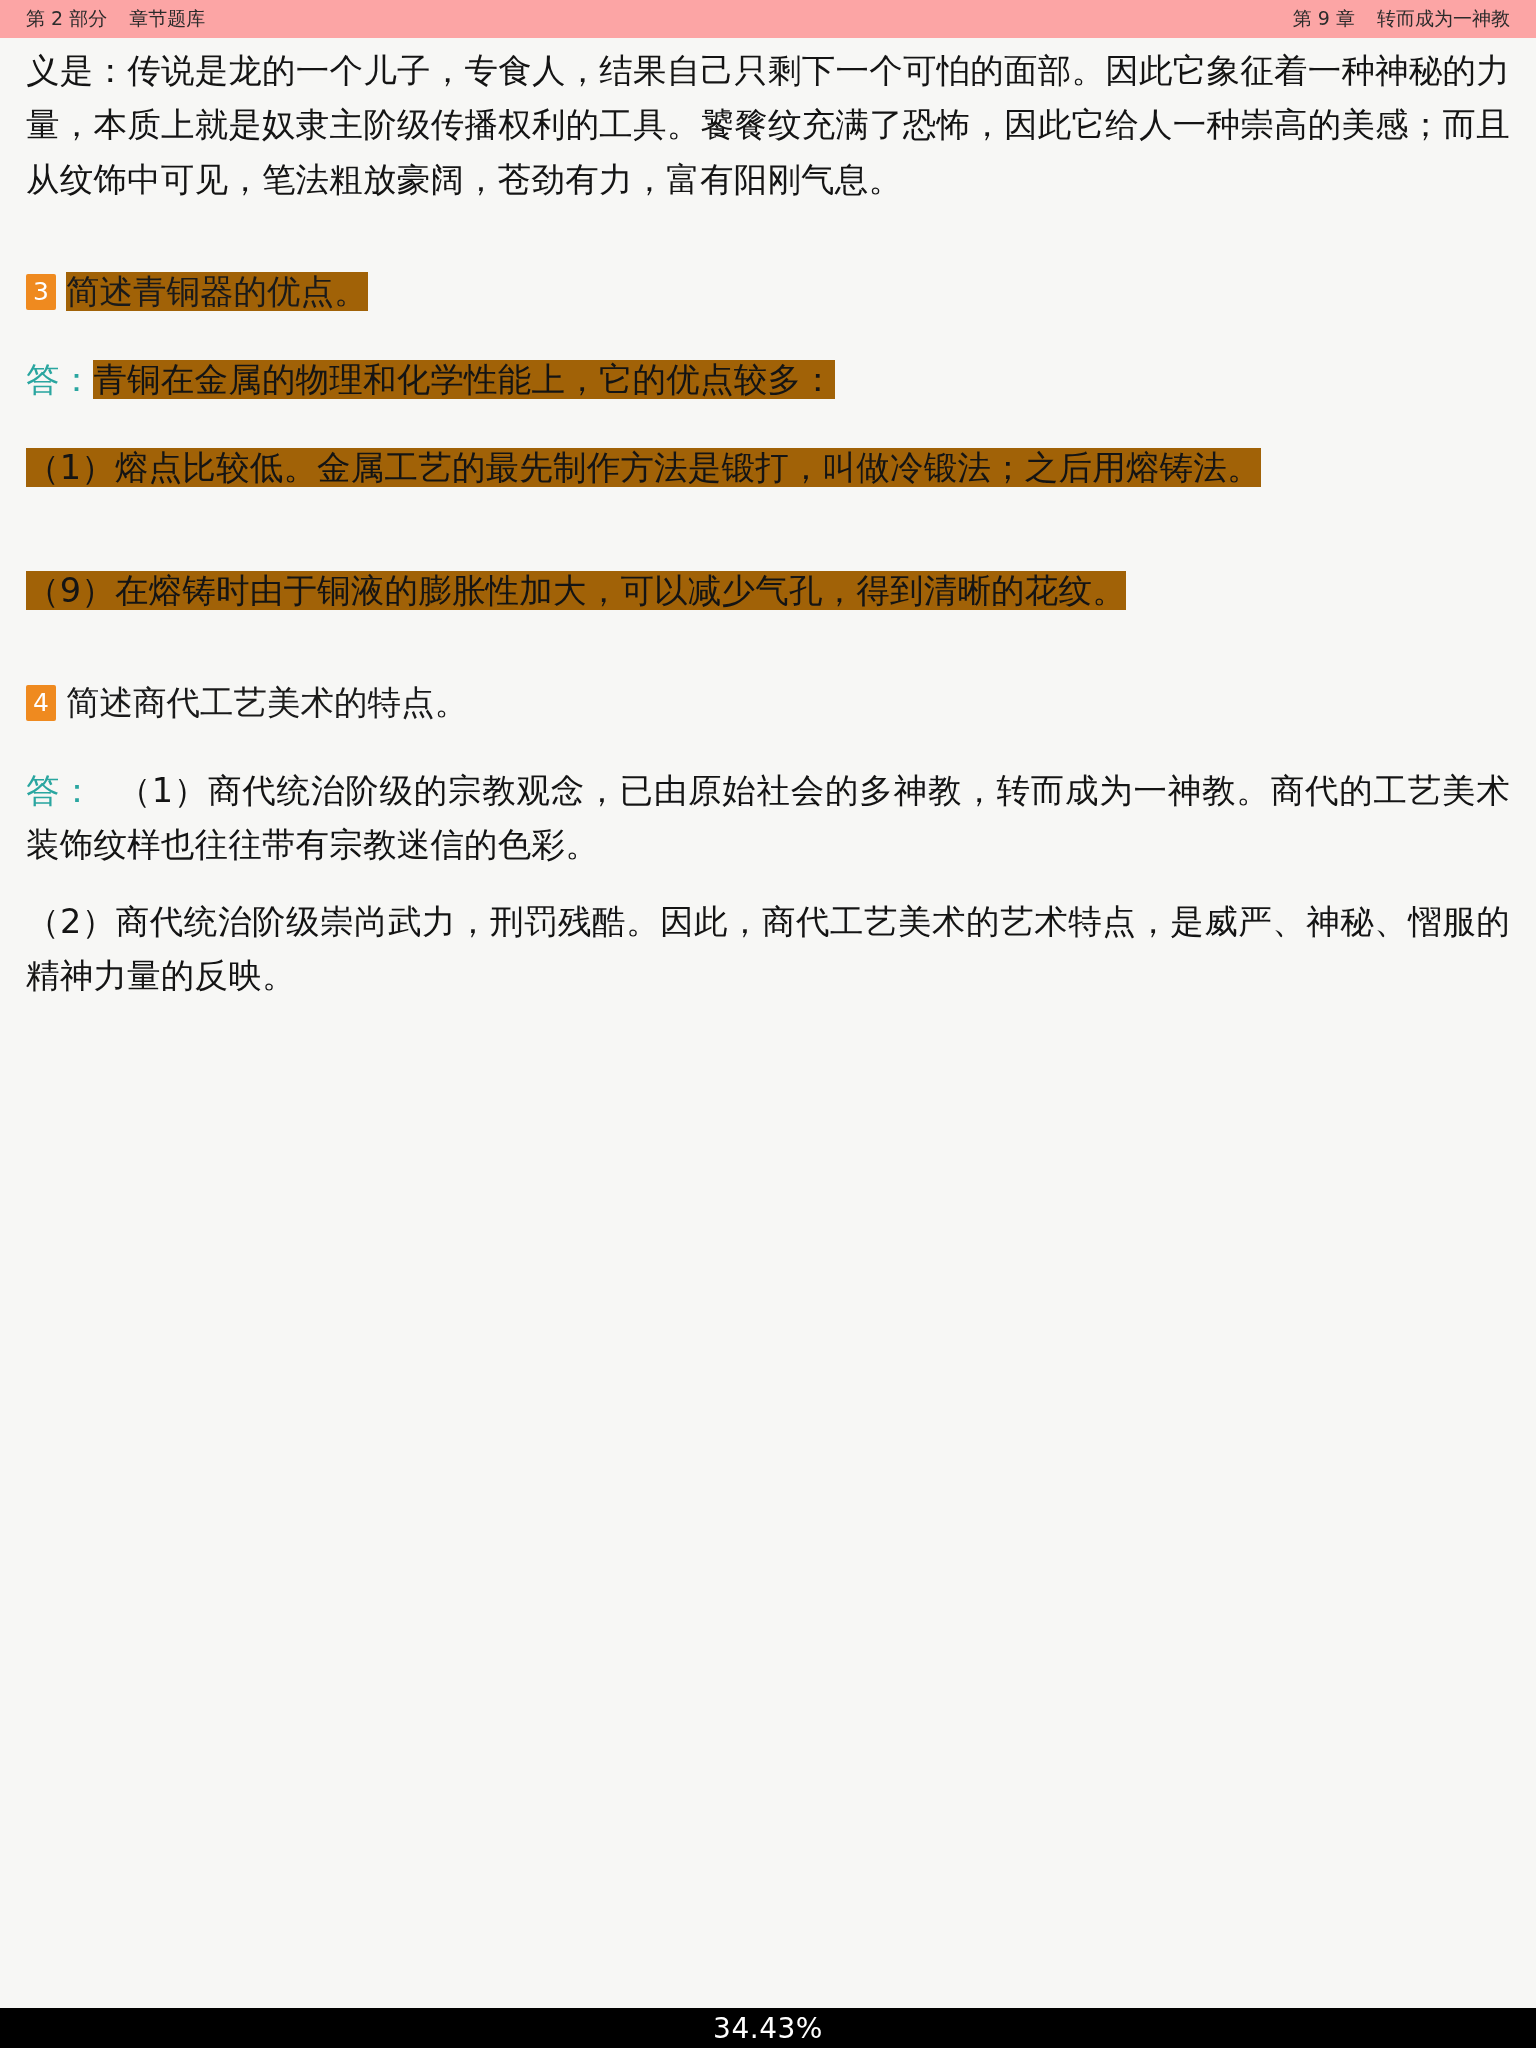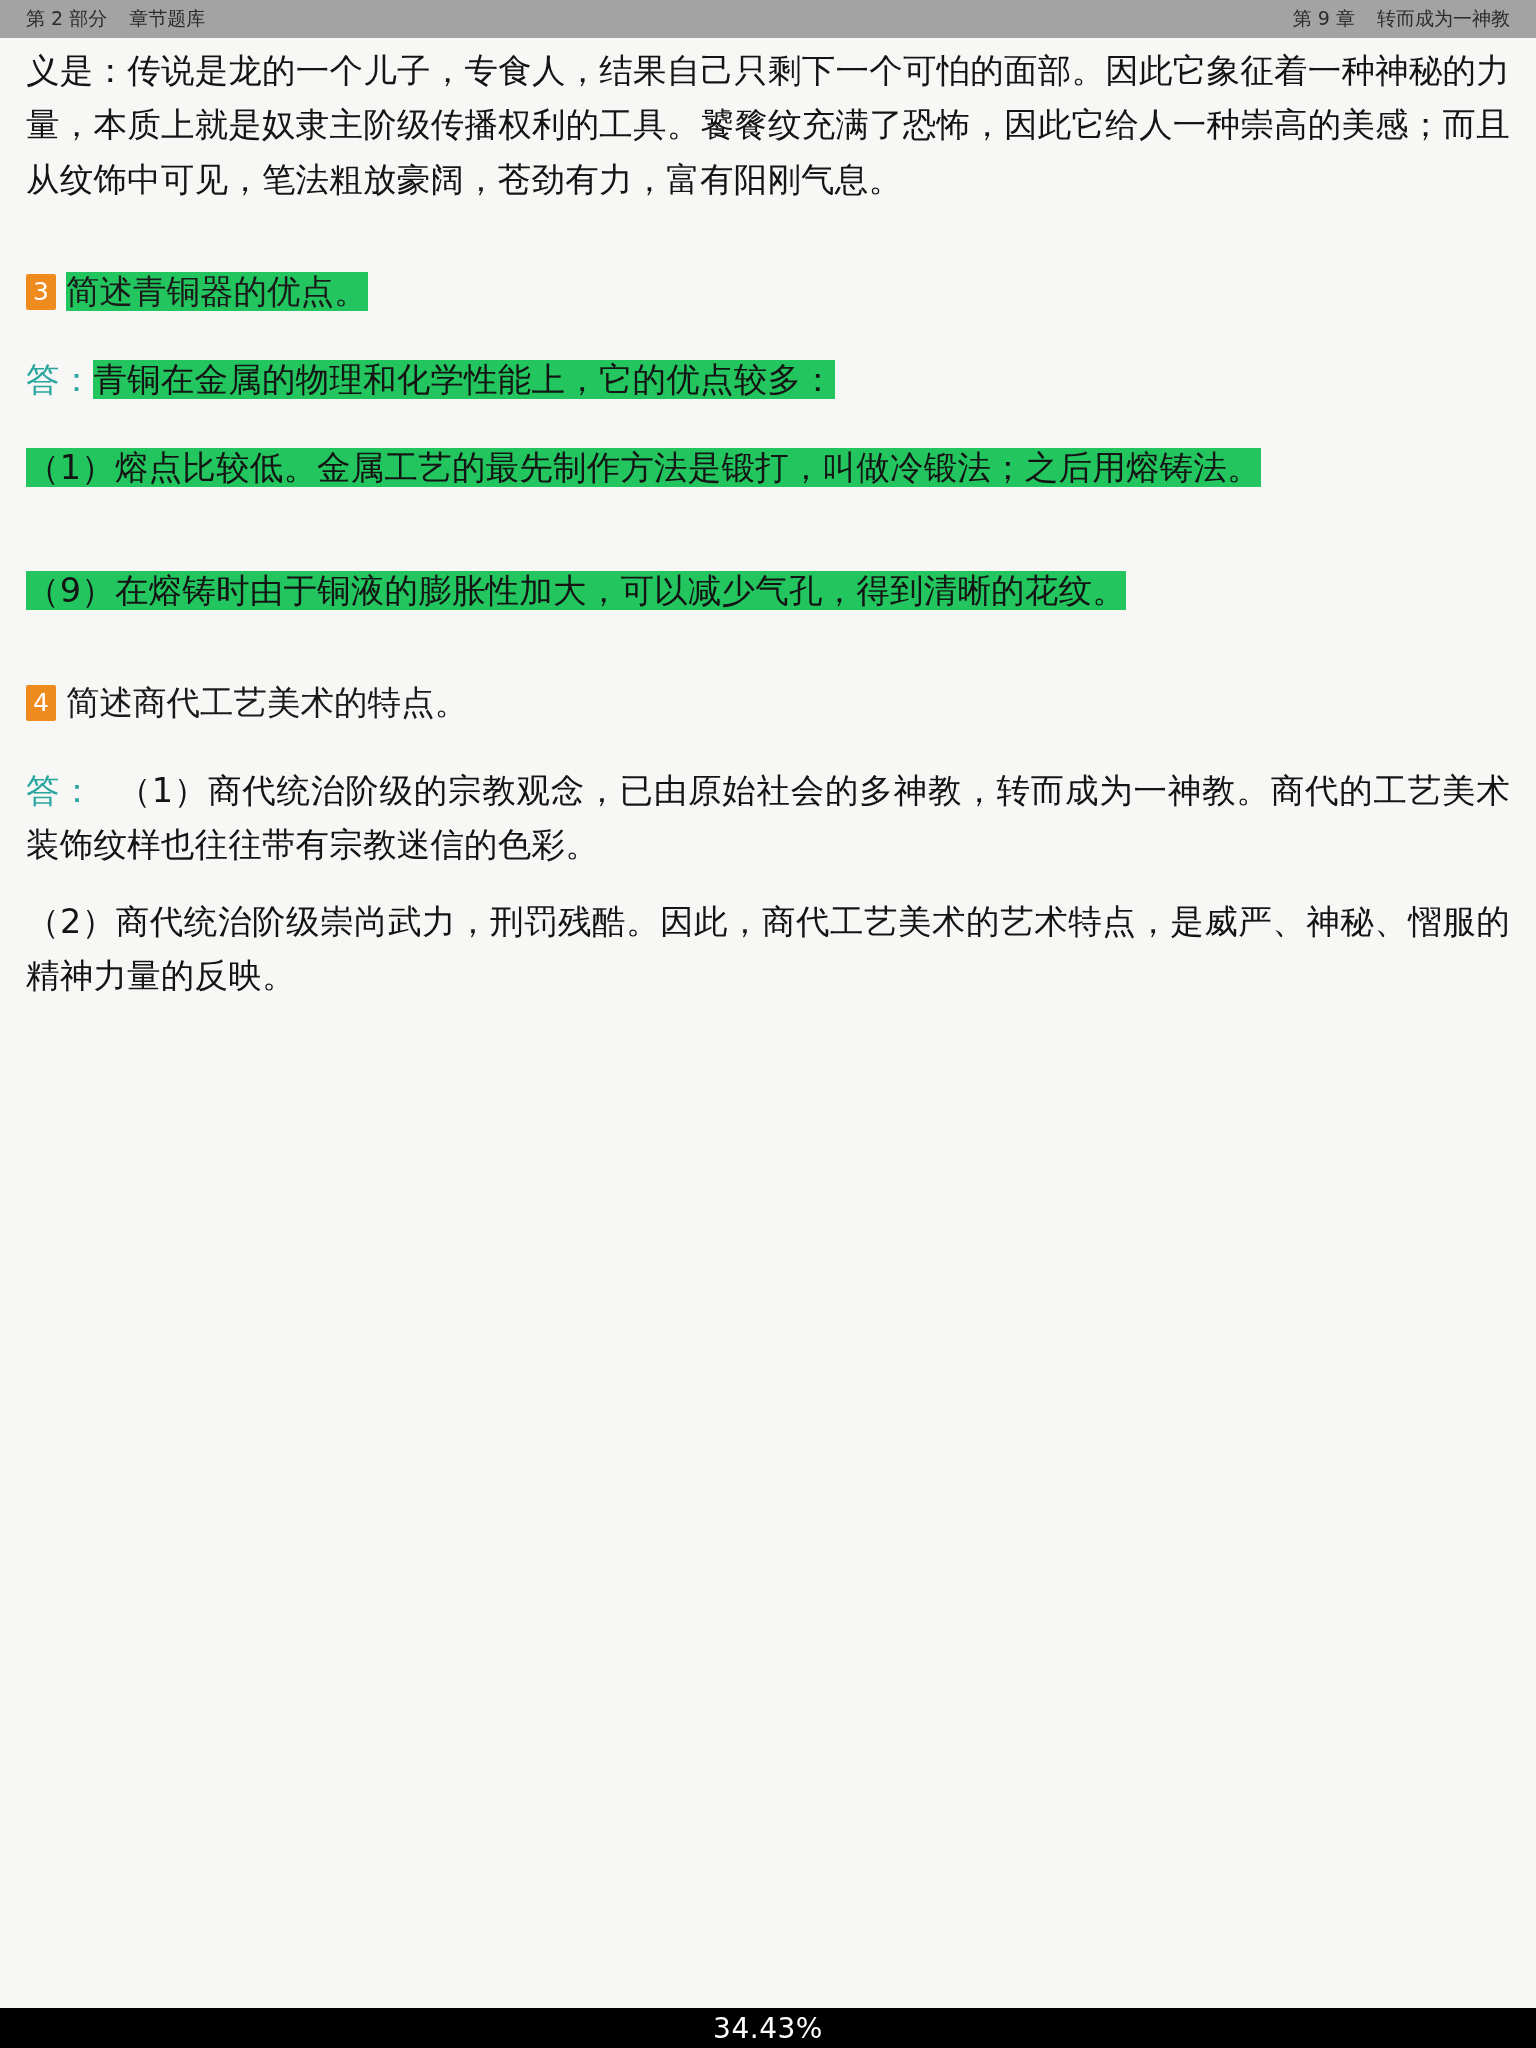--- a/index.html
+++ b/index.html
@@ -24,21 +24,21 @@
   
   .header {
     height: 38px;
     flex: 0 0 auto;
     display: flex;
     align-items: center;
     justify-content: space-between;
     padding: 0 26px;
     font-size: 19px;
     color: #2b2b2b;
-    background: #a3a3a3;
+    background: #fca5a5;
     text-align: right;
   }
   .header .left, .header .right {
     display: flex;
     align-items: center;
     white-space: nowrap;
   }
   .header .gap {
     display: inline-block;
     width: 22px;
@@ -55,21 +55,21 @@
     font-size: 33.5px;
     line-height: 1.62;
     letter-spacing: 0.2px;
     text-align: justify;
     color: #141414;
   }
   .spacer-lg { height: 58px; }
   .spacer-md { height: 34px; }
   .spacer-sm { height: 22px; }
   .hl {
-    background: #22c55e;
+    background: #a16207;
     box-decoration-break: clone;
     -webkit-box-decoration-break: clone;
   }
   
   .qline {
     display: flex;
     align-items: flex-start;
     font-size: 33.5px;
     line-height: 1.62;
   }

